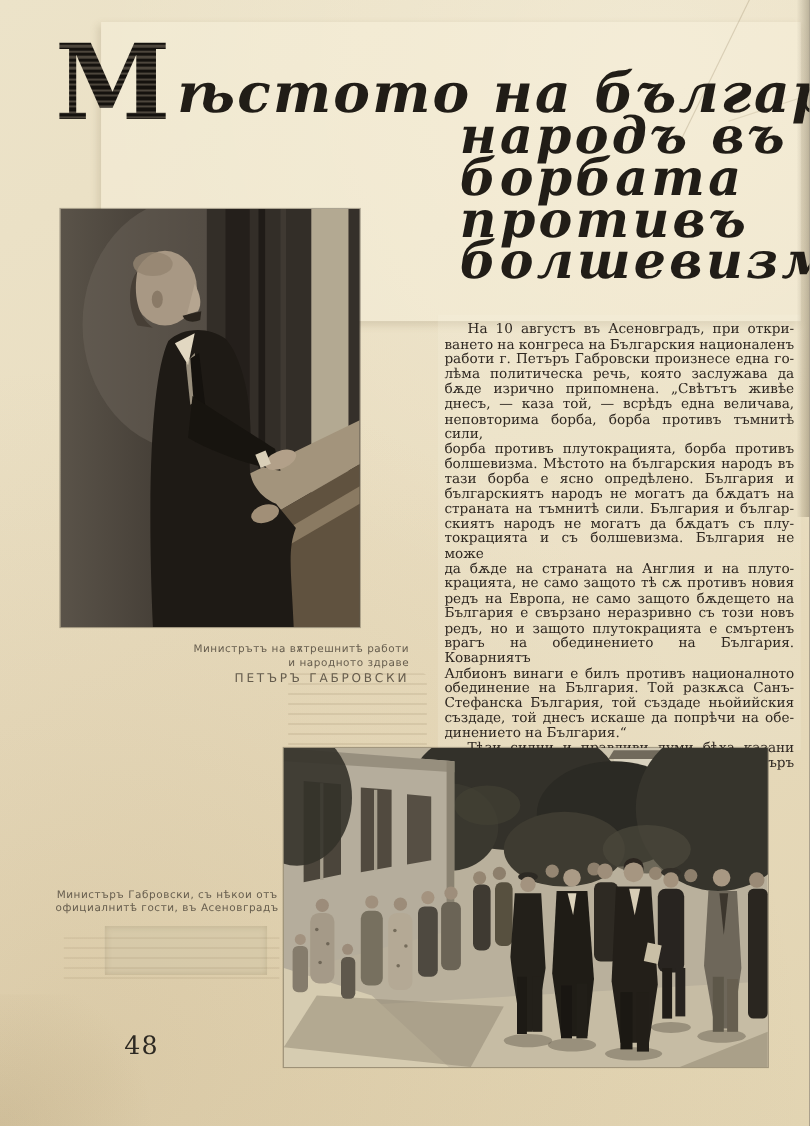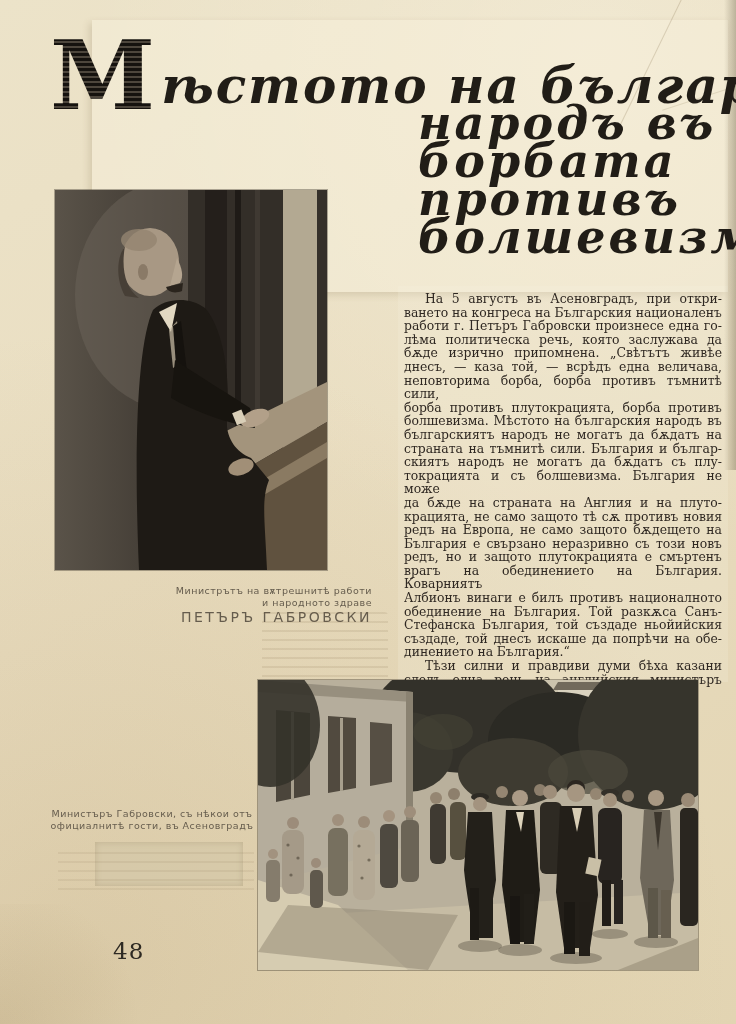--- a/index.html
+++ b/index.html
@@ -40,21 +40,21 @@
   
   .photo{position:absolute;box-shadow:0 0 0 1px rgba(40,34,26,0.35);}
   .photo svg{display:block;width:100%;height:100%;}
   .portrait{left:55px;top:190px;width:272px;height:380px;}
   .crowd{left:258px;top:680px;width:440px;height:290px;}
 
   
   .caption{position:absolute;text-align:center;color:#655c4d;
     font-family:"DejaVu Sans",sans-serif;}
   .capline{font-size:9.5px;line-height:12px;letter-spacing:0.5px;}
-  .capname{font-size:14px;line-height:14px;letter-spacing:2.5px;margin-top:1px;}
+  .capname{font-size:11px;line-height:14px;letter-spacing:2.5px;margin-top:1px;}
   .cap1{left:72px;top:585px;width:300px;text-align:right;}
   .cap2{left:36px;top:808px;width:232px;}
 
   
   .article{position:absolute;left:404px;top:292px;width:318px;
     font-family:"DejaVu Serif",serif;font-size:12.4px;line-height:13.6px;
     color:#2f2822;word-spacing:-0.2px;}
   .bodyline{text-align:justify;text-align-last:justify;}
   .bodyline.indent{text-indent:21px;}
   .bodyline.endline{text-align-last:left;}
@@ -132,29 +132,30 @@
   </div>
 
   <div class="caption cap1">
     <div class="capline">Министрътъ на вѫтрешнитѣ работи</div>
     <div class="capline">и народното здраве</div>
     <div class="capname">ПЕТЪРЪ ГАБРОВСКИ</div>
   </div>
 
   <div class="article">
       <div class="para">
-        <div class="bodyline indent">На 5 августъ въ Асеновградъ, при откри-</div>
+        <div class="bodyline indent">На 10 августъ въ Асеновградъ, при откри-</div>
         <div class="bodyline">ването на конгреса на Българския националенъ</div>
         <div class="bodyline">работи г. Петъръ Габровски произнесе една го-</div>
         <div class="bodyline">лѣма политическа речь, която заслужава да</div>
         <div class="bodyline">бѫде изрично припомнена. „Свѣтътъ живѣе</div>
         <div class="bodyline">днесъ, — каза той, — всрѣдъ една величава,</div>
         <div class="bodyline">неповторима борба, борба противъ тъмнитѣ сили,</div>
         <div class="bodyline">борба противъ плутокрацията, борба противъ</div>
         <div class="bodyline">болшевизма. Мѣстото на българския народъ въ</div>
+        <div class="bodyline">тази борба е ясно опредѣлено. България и</div>
         <div class="bodyline">българскиятъ народъ не могатъ да бѫдатъ на</div>
         <div class="bodyline">страната на тъмнитѣ сили. България и българ-</div>
         <div class="bodyline">скиятъ народъ не могатъ да бѫдатъ съ плу-</div>
         <div class="bodyline">токрацията и съ болшевизма. България не може</div>
         <div class="bodyline">да бѫде на страната на Англия и на плуто-</div>
         <div class="bodyline">крацията, не само защото тѣ сѫ противъ новия</div>
         <div class="bodyline">редъ на Европа, не само защото бѫдещето на</div>
         <div class="bodyline">България е свързано неразривно съ този новъ</div>
         <div class="bodyline">редъ, но и защото плутокрацията е смъртенъ</div>
         <div class="bodyline">врагъ на обединението на България. Коварниятъ</div>

